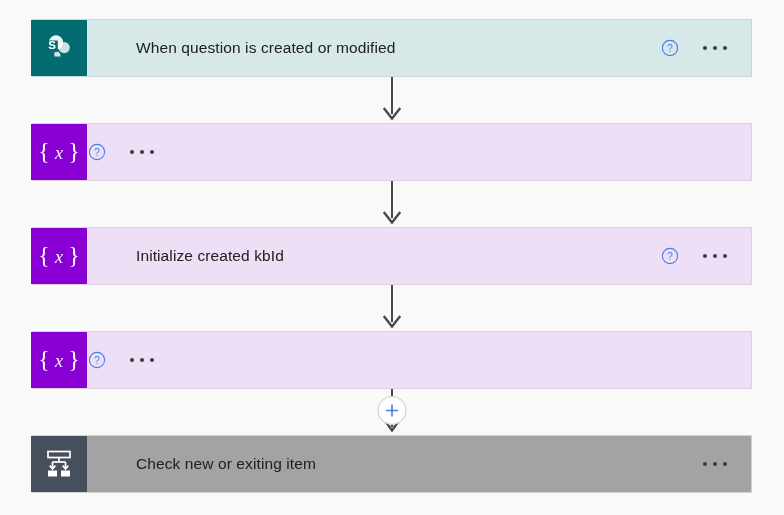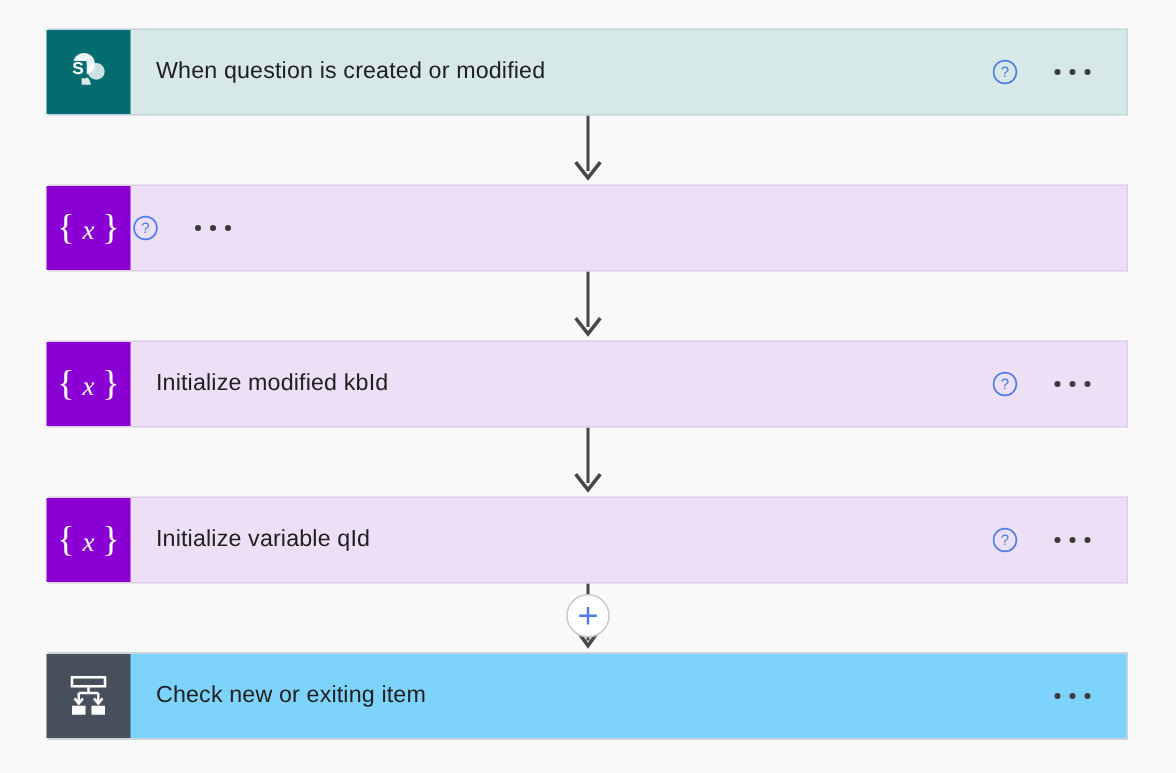--- a/index.html
+++ b/index.html
@@ -34,21 +34,21 @@
     align-items: stretch;
     width: 720px;
     height: 58px;
     box-sizing: border-box;
     border: 1px solid #d3d3d3;
     border-left: none;
     background: #ffffff;
   }
   .card.teal   { background: #d6e8e8; border-color: #c3d8d8; }
   .card.purple { background: #eddff5; border-color: #ded0e6; }
-  .card.gray   { background: #7dd3fc; border-color: #d0d0d0; }
+  .card.gray   { background: #a3a3a3; border-color: #d0d0d0; }
 
   .card-icon {
     flex: 0 0 56px;
     width: 56px;
     height: 56px;
     align-self: center;
     margin-left: 0;
     display: flex;
     align-items: center;
     justify-content: center;
@@ -56,21 +56,21 @@
     left: -1px;
   }
   .card-icon.sharepoint { background: #036c70; }
   .card-icon.variable   { background: #8a00d4; }
   .card-icon.condition  { background: #484f5c; }
 
   .card-title {
     flex: 1 1 auto;
     display: flex;
     align-items: center;
-    padding-left: 16px;
+    padding-left: 48px;
     font-size: 15.5px;
     color: #202020;
     letter-spacing: 0.1px;
     white-space: nowrap;
   }
 
   .card-actions {
     flex: 0 0 auto;
     display: flex;
     align-items: center;
@@ -223,21 +223,21 @@
     </div>
 
     <div class="card purple">
       <div class="card-icon variable">
         <svg width="42" height="30" viewBox="0 0 42 30" aria-hidden="true">
           <text x="6" y="22" font-family="'Liberation Serif',serif" font-size="24" fill="#ffffff" text-anchor="middle">{</text>
           <text x="36" y="22" font-family="'Liberation Serif',serif" font-size="24" fill="#ffffff" text-anchor="middle">}</text>
           <text x="21" y="22" font-family="'Liberation Serif',serif" font-size="18" font-style="italic" fill="#ffffff" text-anchor="middle">x</text>
         </svg>
       </div>
-      <div class="card-title">Initialize modified kbId</div>
+      <div class="card-title">Initialize created kbId</div>
       <div class="card-actions">
         <span class="help-icon">
           <svg width="18" height="18" viewBox="0 0 18 18" aria-hidden="true">
             <circle cx="9" cy="9" r="7.6" fill="none" stroke="#4a7ce8" stroke-width="1.1"></circle>
             <text x="9" y="12.6" font-family="'Liberation Sans',sans-serif" font-size="10" fill="#4a7ce8" text-anchor="middle">?</text>
           </svg>
         </span>
         <span class="ellipsis">
           <i></i>
           <i></i>
@@ -256,21 +256,20 @@
     </div>
 
     <div class="card purple">
       <div class="card-icon variable">
         <svg width="42" height="30" viewBox="0 0 42 30" aria-hidden="true">
           <text x="6" y="22" font-family="'Liberation Serif',serif" font-size="24" fill="#ffffff" text-anchor="middle">{</text>
           <text x="36" y="22" font-family="'Liberation Serif',serif" font-size="24" fill="#ffffff" text-anchor="middle">}</text>
           <text x="21" y="22" font-family="'Liberation Serif',serif" font-size="18" font-style="italic" fill="#ffffff" text-anchor="middle">x</text>
         </svg>
       </div>
-      <div class="card-title">Initialize variable qId</div>
       <div class="card-actions">
         <span class="help-icon">
           <svg width="18" height="18" viewBox="0 0 18 18" aria-hidden="true">
             <circle cx="9" cy="9" r="7.6" fill="none" stroke="#4a7ce8" stroke-width="1.1"></circle>
             <text x="9" y="12.6" font-family="'Liberation Sans',sans-serif" font-size="10" fill="#4a7ce8" text-anchor="middle">?</text>
           </svg>
         </span>
         <span class="ellipsis">
           <i></i>
           <i></i>

